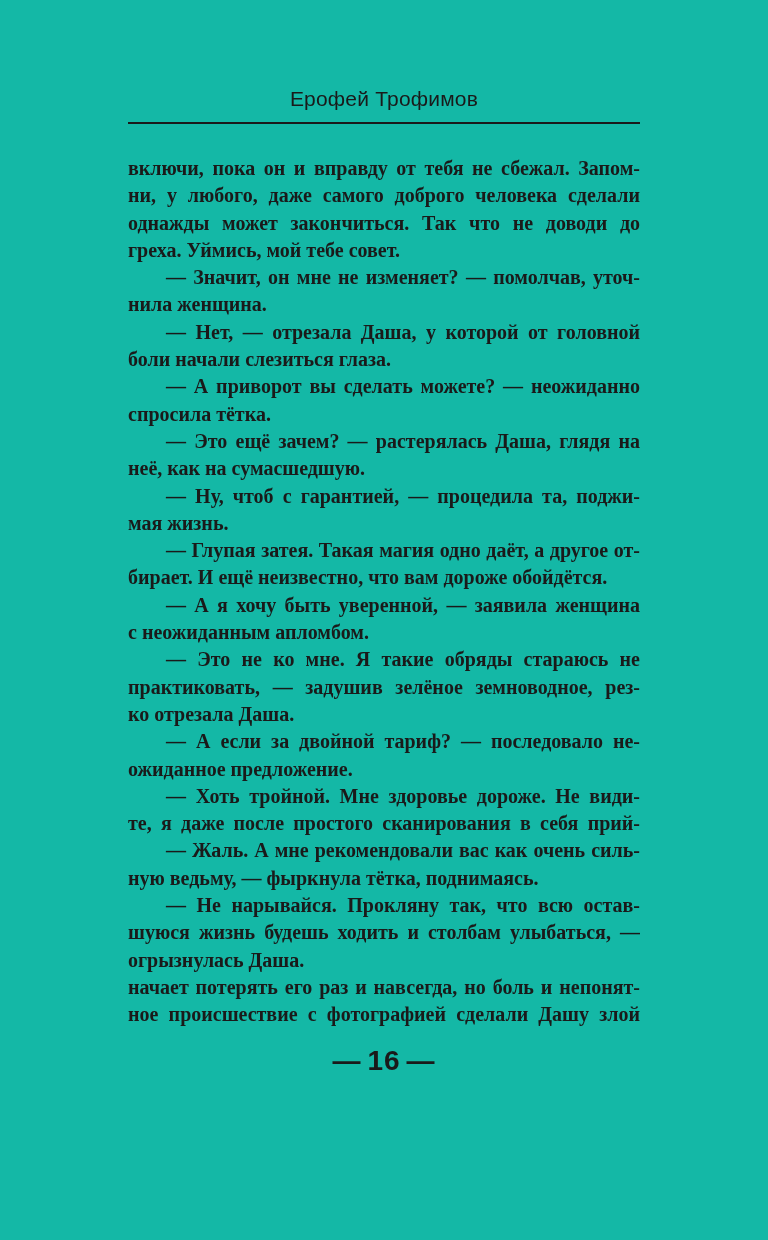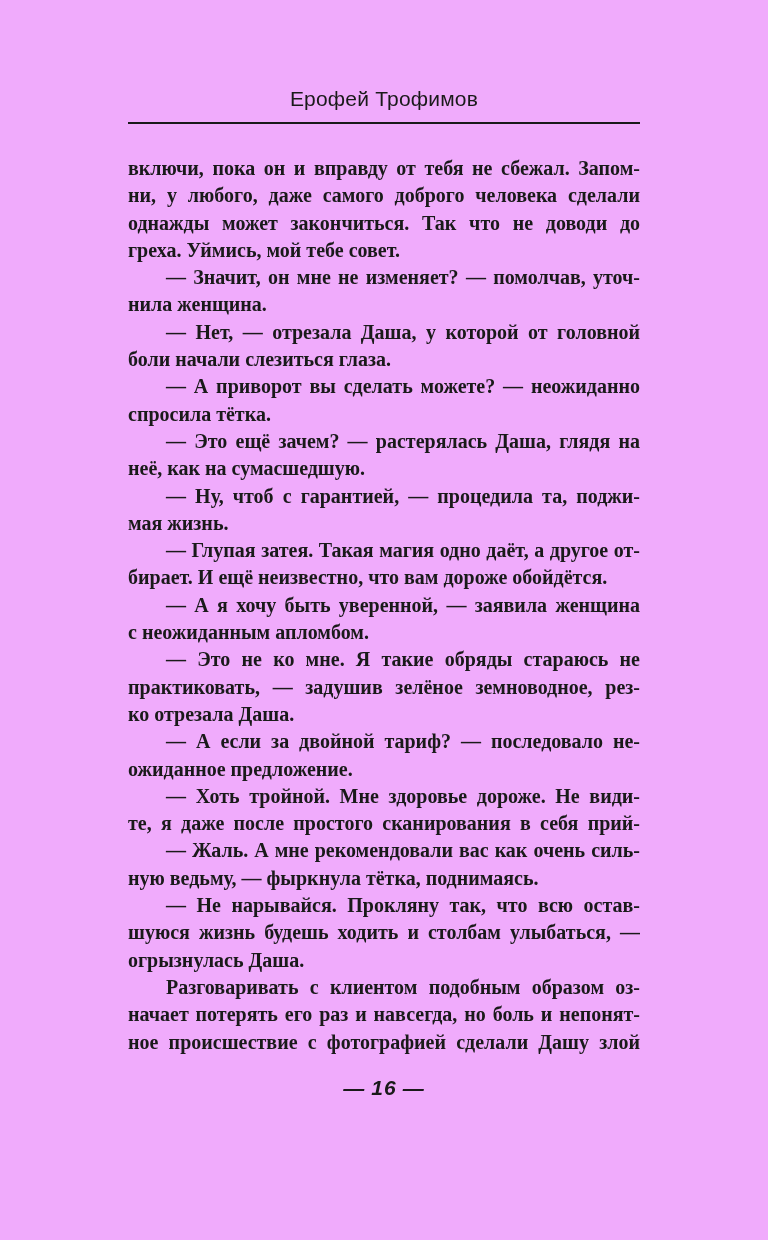--- a/index.html
+++ b/index.html
@@ -61,38 +61,37 @@
   .line.last {
     text-align-last: left;
   }
   .line.indent {
     text-indent: 38px;
   }
   .page-footer {
     margin-top: 19px;
     text-align: center;
     font-family: "Liberation Sans", "DejaVu Sans", sans-serif;
-    font-size: 21px;
+    font-size: 28px;
     line-height: 25px;
     font-weight: 700;
     color: #1a1a1a;
     letter-spacing: 1px;
-    font-style: italic;
   }
   .page-footer .dash {
     font-weight: 700;
   }
   .page-footer .num {
     padding: 0 6px;
   }
 </style>
 </head>
 <body style="background: rgb(255, 255, 255);">
 
-<div class="page" style="background: #f0abfc;">
+<div class="page" style="background: #14b8a6;">
   <div class="column">
 
     <div class="running-header">Ерофей Трофимов</div>
 
     <hr class="header-rule">
 
     <div class="body-text" style="color: rgb(26, 26, 26);">
         <div class="para">
           <div class="line">включи, пока он и вправду от тебя не сбежал. Запом-</div>
           <div class="line">ни, у любого, даже самого доброго человека сделали</div>
@@ -143,21 +142,20 @@
         <div class="para">
           <div class="line indent">— Жаль. А мне рекомендовали вас как очень силь-</div>
           <div class="line last">ную ведьму, — фыркнула тётка, поднимаясь.</div>
         </div>
         <div class="para">
           <div class="line indent">— Не нарывайся. Прокляну так, что всю остав-</div>
           <div class="line">шуюся жизнь будешь ходить и столбам улыбаться, —</div>
           <div class="line last">огрызнулась Даша.</div>
         </div>
         <div class="para">
-          <div class="line indent">Разговаривать с клиентом подобным образом оз-</div>
           <div class="line">начает потерять его раз и навсегда, но боль и непонят-</div>
           <div class="line">ное происшествие с фотографией сделали Дашу злой</div>
         </div>
       </div>
 
     <div class="page-footer">
       <span class="dash">—</span><span class="num">16</span><span class="dash">—</span>
     </div>
 
   </div>

